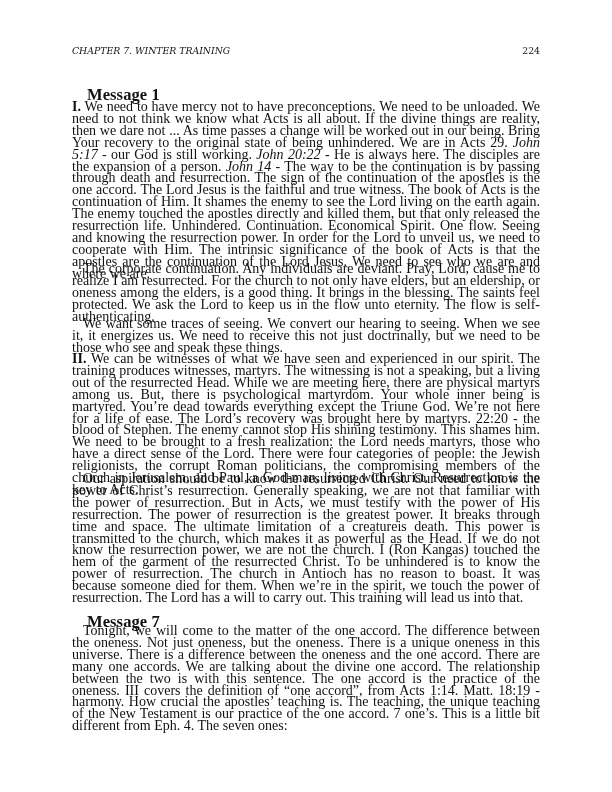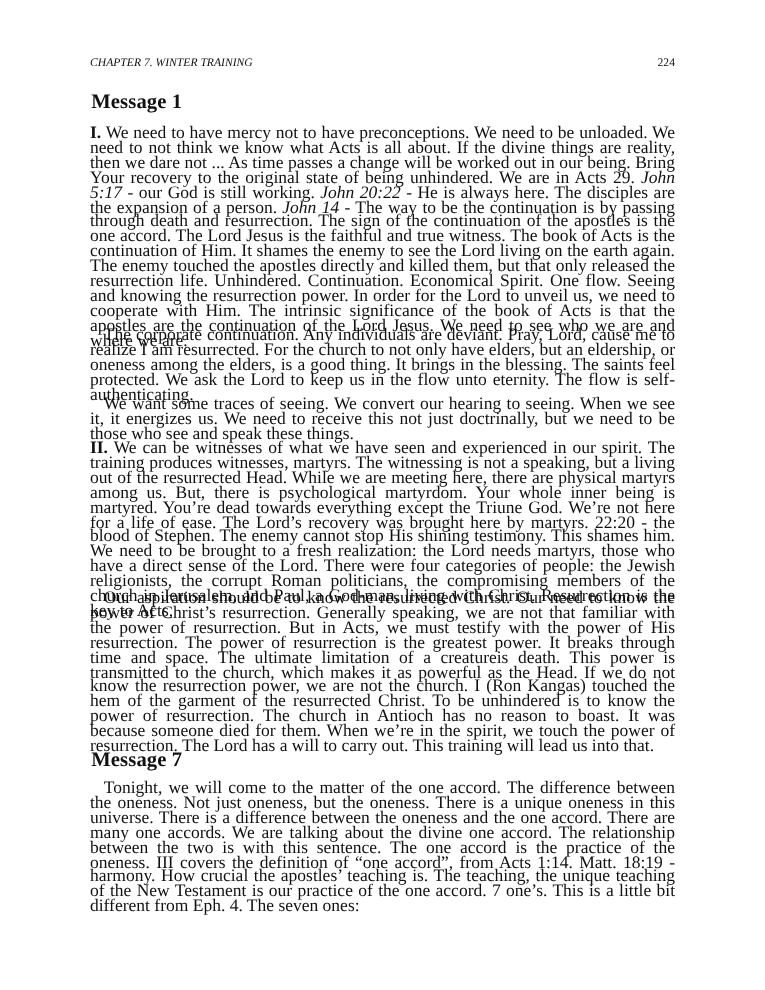--- a/index.html
+++ b/index.html
@@ -1,24 +1,24 @@
 <!DOCTYPE html>
 <html><head>
 <meta charset="utf-8">
 <style>
   html, body { margin: 0; padding: 0; background: #ffffff; }
   body { width: 612px; height: 792px; position: relative; overflow: hidden;
          font-family: "DejaVu Serif", "Liberation Serif", serif; color: #111; }
   .page { position: absolute; left: 72px; top: 0; width: 468px; }
   .running-head { position: absolute; top: 45px; left: 0; width: 468px; height: 12px;
-                  font-size: 9.3px; line-height: 12px; font-family: Liberation Serif, serif; }
+                  font-size: 9.3px; line-height: 12px; }
   .running-head .chap { font-style: italic; position: absolute; left: 0; top: 0; }
   .running-head .num { position: absolute; right: 0; top: 0; }
   h2 { font-family: "Liberation Serif", serif; font-weight: bold; font-size: 16.5px;
-       margin: 1px; position: absolute; left: 0; line-height: 20px; letter-spacing: 0.1px; }
+       margin: 15px; position: absolute; left: 0; line-height: 20px; letter-spacing: 0.1px; }
   p { margin: 0; font-family: "Liberation Serif", serif; font-size: 14px; line-height: 11.9px;
       text-align: justify; position: absolute; left: 0; width: 468px; }
   p.indent { text-indent: 11px; }
   .roman { font-weight: bold; }
   .ital { font-style: italic; }
 </style>
 </head>
 <body>
 
 <div class="page">

